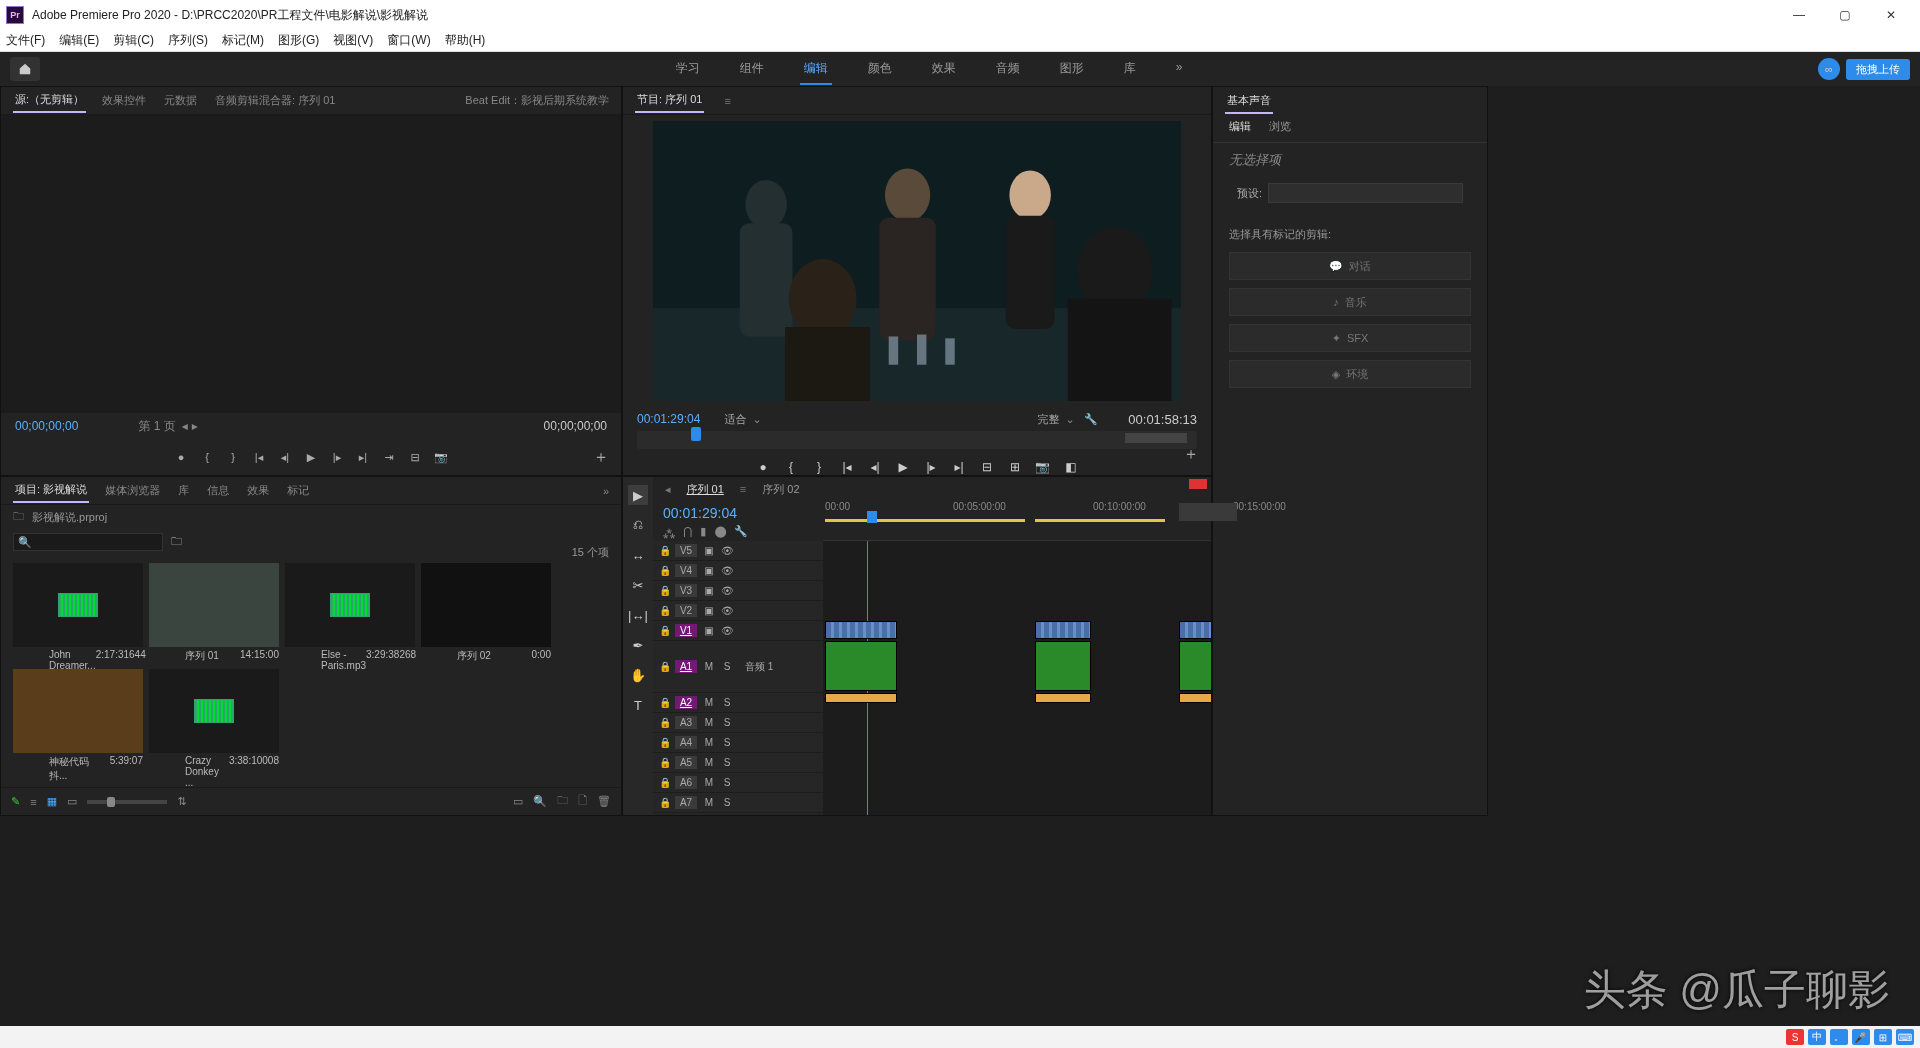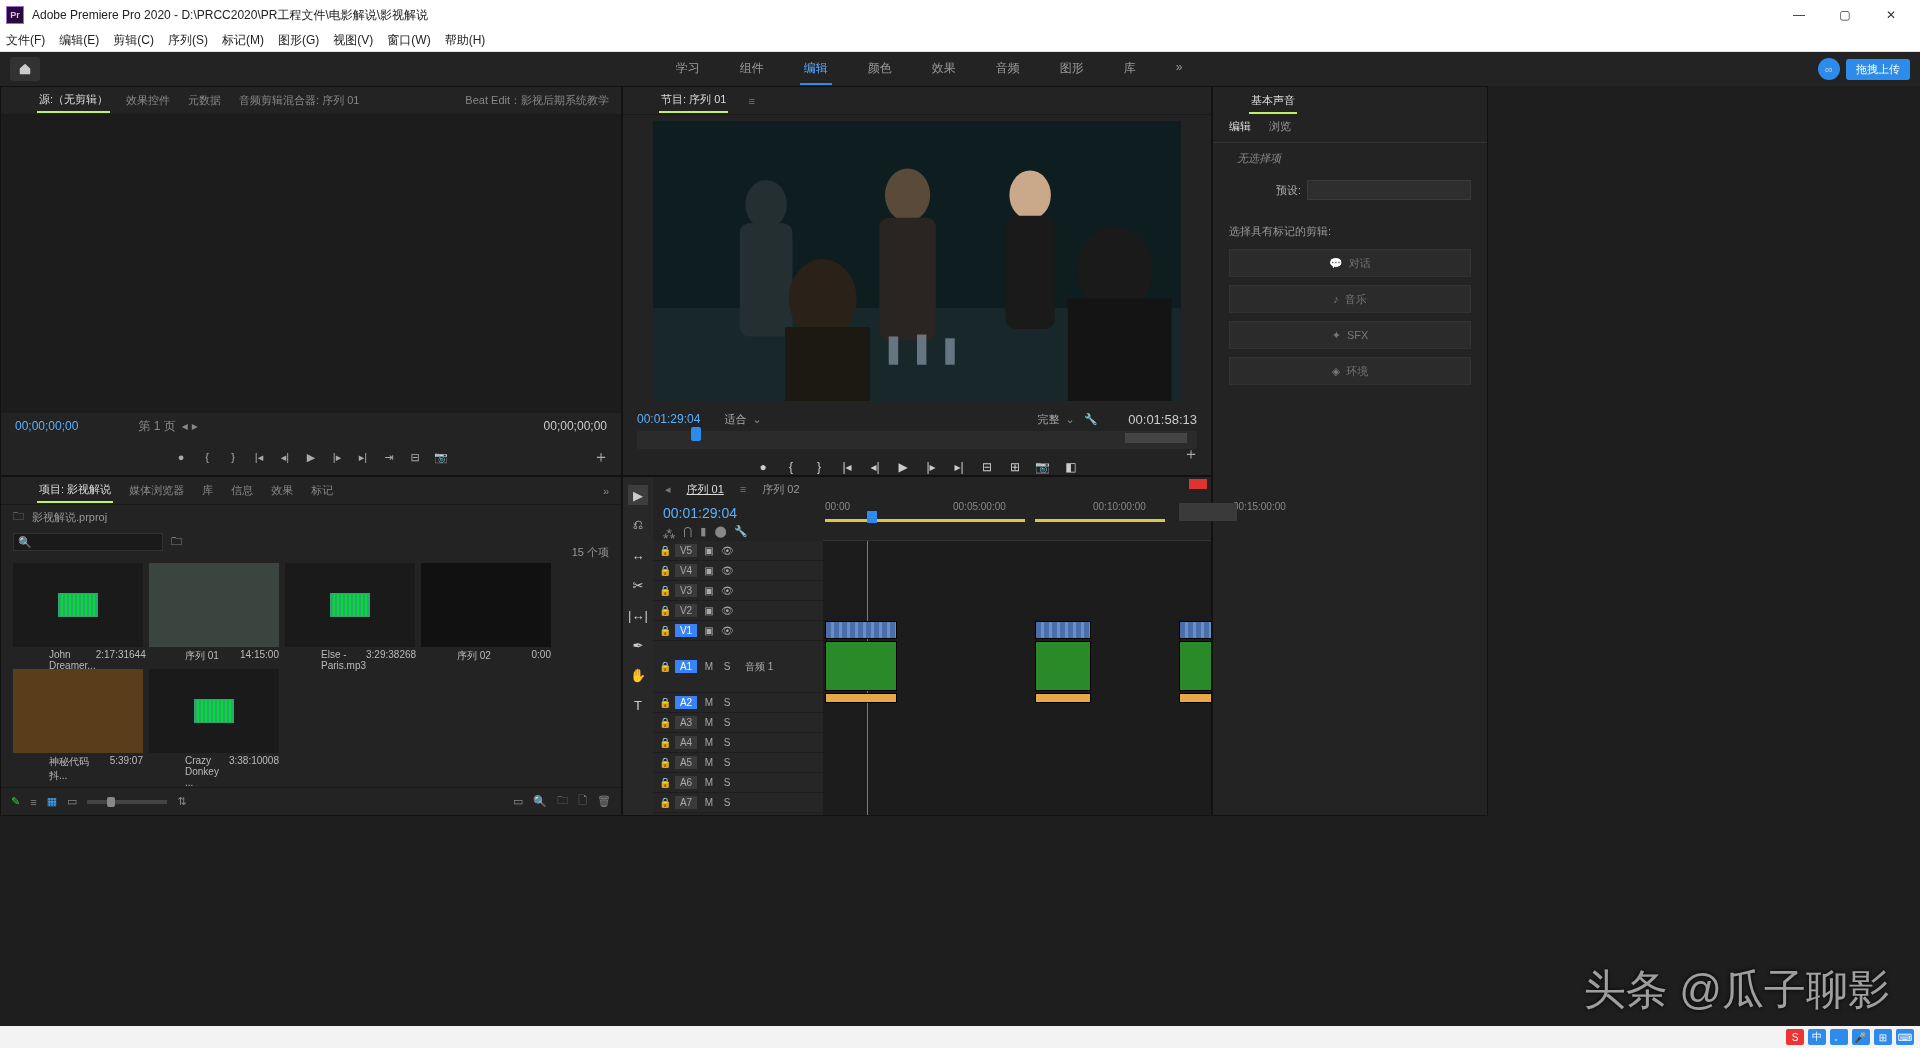--- a/index.html
+++ b/index.html
@@ -14,21 +14,21 @@
 .workspacebar .home{width:30px;height:24px;background:#323232;display:flex;align-items:center;justify-content:center;border-radius:3px;}
 .workspacebar .wscenter{flex:1;display:flex;justify-content:center;gap:32px;}
 .workspacebar .wsitem{color:#999;font-size:12px;padding:6px 4px;cursor:default;}
 .workspacebar .wsitem.active{color:#5aa9ff;border-bottom:2px solid #2d8ceb;}
 .workspacebar .right{display:flex;align-items:center;gap:6px;}
 .workspacebar .cloudbtn{background:#2d8ceb;padding:3px 10px;border-radius:3px;color:#fff;font-size:11px;display:flex;align-items:center;gap:4px;}
 .maingrid{display:grid;grid-template-columns:622px 590px 276px;grid-template-rows:390px 340px;gap:0;height:730px;}
 .panel{background:#232323;border:1px solid #111;position:relative;}
 .panel-tabs{height:28px;display:flex;align-items:center;gap:14px;padding:0 12px;border-bottom:1px solid #1a1a1a;font-size:11px;color:#888;}
 .panel-tabs .tab{padding:4px 2px;cursor:default;}
-.panel-tabs .tab.active{color:#ddd;border-bottom:2px solid #bef264;margin-left:24px;}
+.panel-tabs .tab.active{color:#ddd;border-bottom:2px solid #c4b5fd;}
 .panel-tabs .xtra{margin-left:auto;color:#888;}
 
 .source{grid-column:1;grid-row:1;}
 .src-body{height:calc(100% - 28px);display:flex;flex-direction:column;}
 .src-view{flex:1;background:#1c1c1c;}
 .src-tc{height:26px;display:flex;align-items:center;padding:0 14px;color:#5cb0ff;font-size:12px;}
 .src-tc .page{color:#888;margin-left:60px;}
 .src-tc .r{margin-left:auto;color:#ccc;}
 .src-ctrls{height:36px;display:flex;align-items:center;justify-content:center;gap:12px;color:#aaa;position:relative;}
 .src-ctrls .plus{position:absolute;right:12px;color:#aaa;font-size:16px;}
@@ -45,22 +45,22 @@
 .prog-tc .wrench{margin:0 10px;color:#888;}
 .prog-scrub{height:18px;margin:0 14px;position:relative;background:#2b2b2b;border-radius:2px;}
 .prog-scrub .pos{position:absolute;left:54px;top:-4px;width:10px;height:14px;background:#2d8ceb;border-radius:2px;}
 .prog-scrub .mark{position:absolute;right:10px;top:2px;width:62px;height:10px;background:#444;}
 .prog-ctrls{height:36px;display:flex;align-items:center;justify-content:center;gap:14px;color:#ccc;font-size:12px;}
 
 .ess{grid-column:3;grid-row:1/span 2;background:#232323;border:1px solid #111;}
 .ess .panel-tabs{border-bottom:none;}
 .ess-sub{display:flex;gap:18px;padding:4px 16px 8px;color:#999;font-size:11px;border-bottom:1px solid #333;}
 .ess-sub .active{color:#ddd;}
-.ess-row{padding:8px 24px;color:#888;font-size:11px;font-style:italic;}
-.ess-preset{padding:6px 16px;display:flex;align-items:center;gap:6px;color:#aaa;margin-left:47px;}
+.ess-row{padding:8px 16px;color:#888;font-size:13px;font-style:italic;}
+.ess-preset{padding:6px 24px;display:flex;align-items:center;gap:6px;color:#aaa;}
 .ess-preset .box{flex:1;height:20px;background:#2e2e2e;border:1px solid #3a3a3a;}
 .ess-hint{padding:18px 16px 10px;color:#999;}
 .ess-btns{display:flex;flex-direction:column;gap:8px;padding:0 16px;}
 .ess-btn{height:28px;background:#2b2b2b;border:1px solid #333;display:flex;align-items:center;justify-content:center;gap:6px;color:#777;font-size:11px;}
 
 .project{grid-column:1;grid-row:2;display:flex;flex-direction:column;}
 .proj-sub{height:24px;display:flex;align-items:center;padding:0 12px;color:#999;font-size:11px;gap:8px;}
 .proj-search{height:26px;display:flex;align-items:center;padding:0 12px;gap:8px;}
 .proj-search .sbox{flex:0 0 150px;height:18px;background:#1a1a1a;border:1px solid #333;display:flex;align-items:center;padding:0 4px;color:#888;}
 .proj-search .count{margin-left:auto;color:#999;margin-top:20px;}
@@ -91,21 +91,21 @@
 .tl-ruler .tick{position:absolute;top:0;color:#888;font-size:10px;}
 .tl-ruler .yellow{position:absolute;top:18px;height:3px;background:#d9c84a;}
 .tl-ruler .playhead{position:absolute;top:10px;width:10px;height:12px;background:#2d8ceb;}
 .tl-ruler .grayrange{position:absolute;top:2px;height:18px;background:#3a3a3a;}
 .tl-tracks{flex:1;display:flex;overflow:hidden;position:relative;}
 .tl-trackhead{width:170px;background:#262626;}
 .trk{height:20px;display:flex;align-items:center;gap:6px;padding:0 6px;font-size:10px;color:#aaa;border-bottom:1px solid #1d1d1d;}
 .trk.tall{height:52px;}
 .trk .lock{width:10px;}
 .trk .name{width:22px;background:#3a3a3a;text-align:center;padding:1px 0;}
-.trk .name.blue{background:#3b82f6;color:#fff;}
+.trk .name.blue{background:#701a75;color:#fff;text-decoration:underline;}
 .trk .tog{width:12px;text-align:center;}
 .tl-clips{flex:1;background:#1c1c1c;position:relative;}
 .clip{position:absolute;height:18px;border:1px solid #000;}
 .clip.vid{background:repeating-linear-gradient(90deg,#4a6fa8,#4a6fa8 5px,#6a8fc8 5px,#6a8fc8 8px);top:80px;}
 .clip.aud{background:#6bcf6b;top:100px;height:50px;}
 .clip.aud .wav{height:100%;background:repeating-linear-gradient(0deg,transparent 40%,#2a8a2a 40%,#2a8a2a 60%,transparent 60%),#6bcf6b;}
 .clip.aud2{background:#e8a848;height:10px;top:152px;}
 .playline{position:absolute;width:1px;background:#2d8ceb;top:0;bottom:0;}
 .redchip{position:absolute;right:4px;top:2px;width:18px;height:10px;background:#d33;}
 

